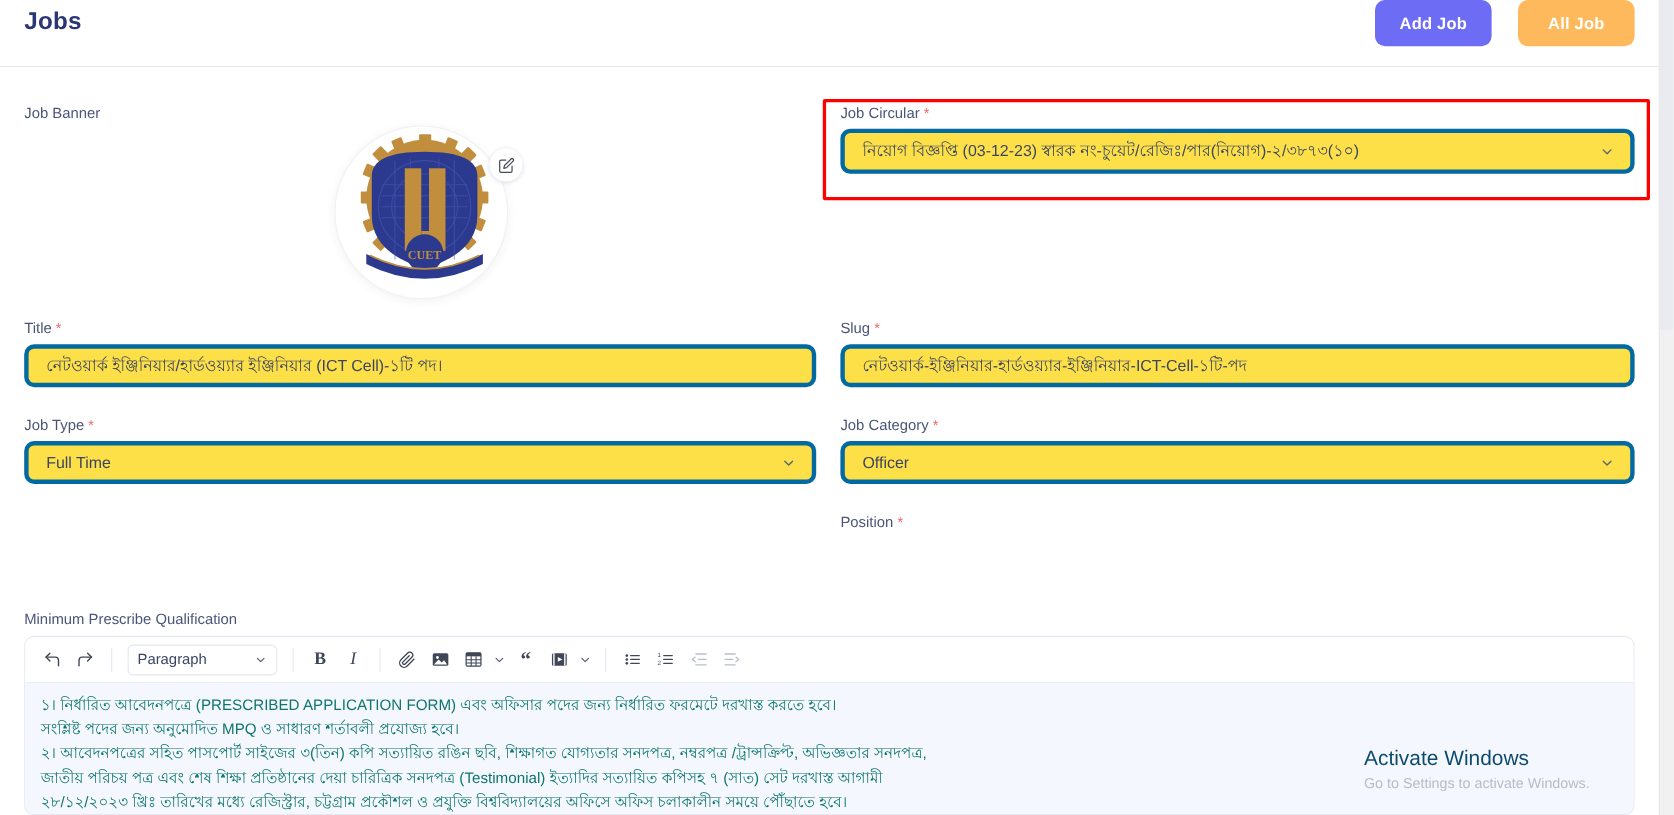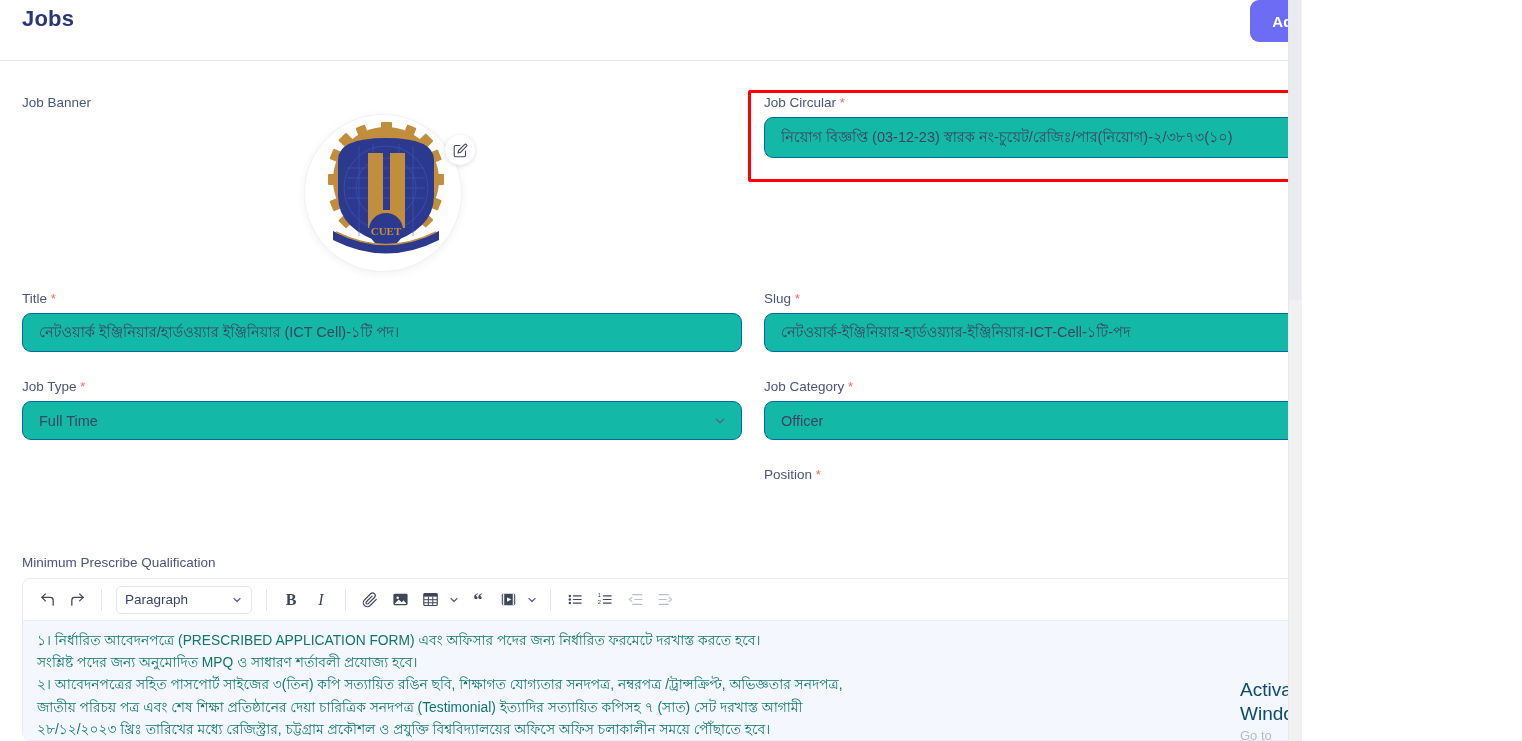--- a/index.html
+++ b/index.html
@@ -5,21 +5,21 @@
   * { box-sizing: border-box; }
   html, body {
     margin: 0; padding: 0;
     width: 1522px; height: 741px;
     overflow: hidden;
     background: #ffffff;
     font-family: "Liberation Sans", sans-serif;
   }
   .page {
     position: relative;
-    width: 1302px; height: 741px;
+    width: 1522px; height: 741px;
     background: #ffffff;
     overflow: hidden;
   }
 
   
   .header {
     position: absolute;
     left: 0; top: 0;
     width: 1508px; height: 61px;
     border-bottom: 1px solid #e6e8ec;
@@ -69,22 +69,22 @@
   .lbl {
     font-size: 13.5px;
     color: #4a5578;
     font-weight: normal;
     display: block;
     margin-bottom: 7px;
   }
   .req { color: #f26a6a; font-size: 13px; }
 
   .field-box {
-    background: #14b8a6;
-    border: 1px solid #0369a1;
+    background: #fde047;
+    border: 4px solid #0369a1;
     border-radius: 9px;
     height: 39px;
     display: flex;
     align-items: center;
     padding: 0 16px;
     font-size: 14.5px;
     color: #3b4563;
     position: relative;
     width: 100%;
   }

